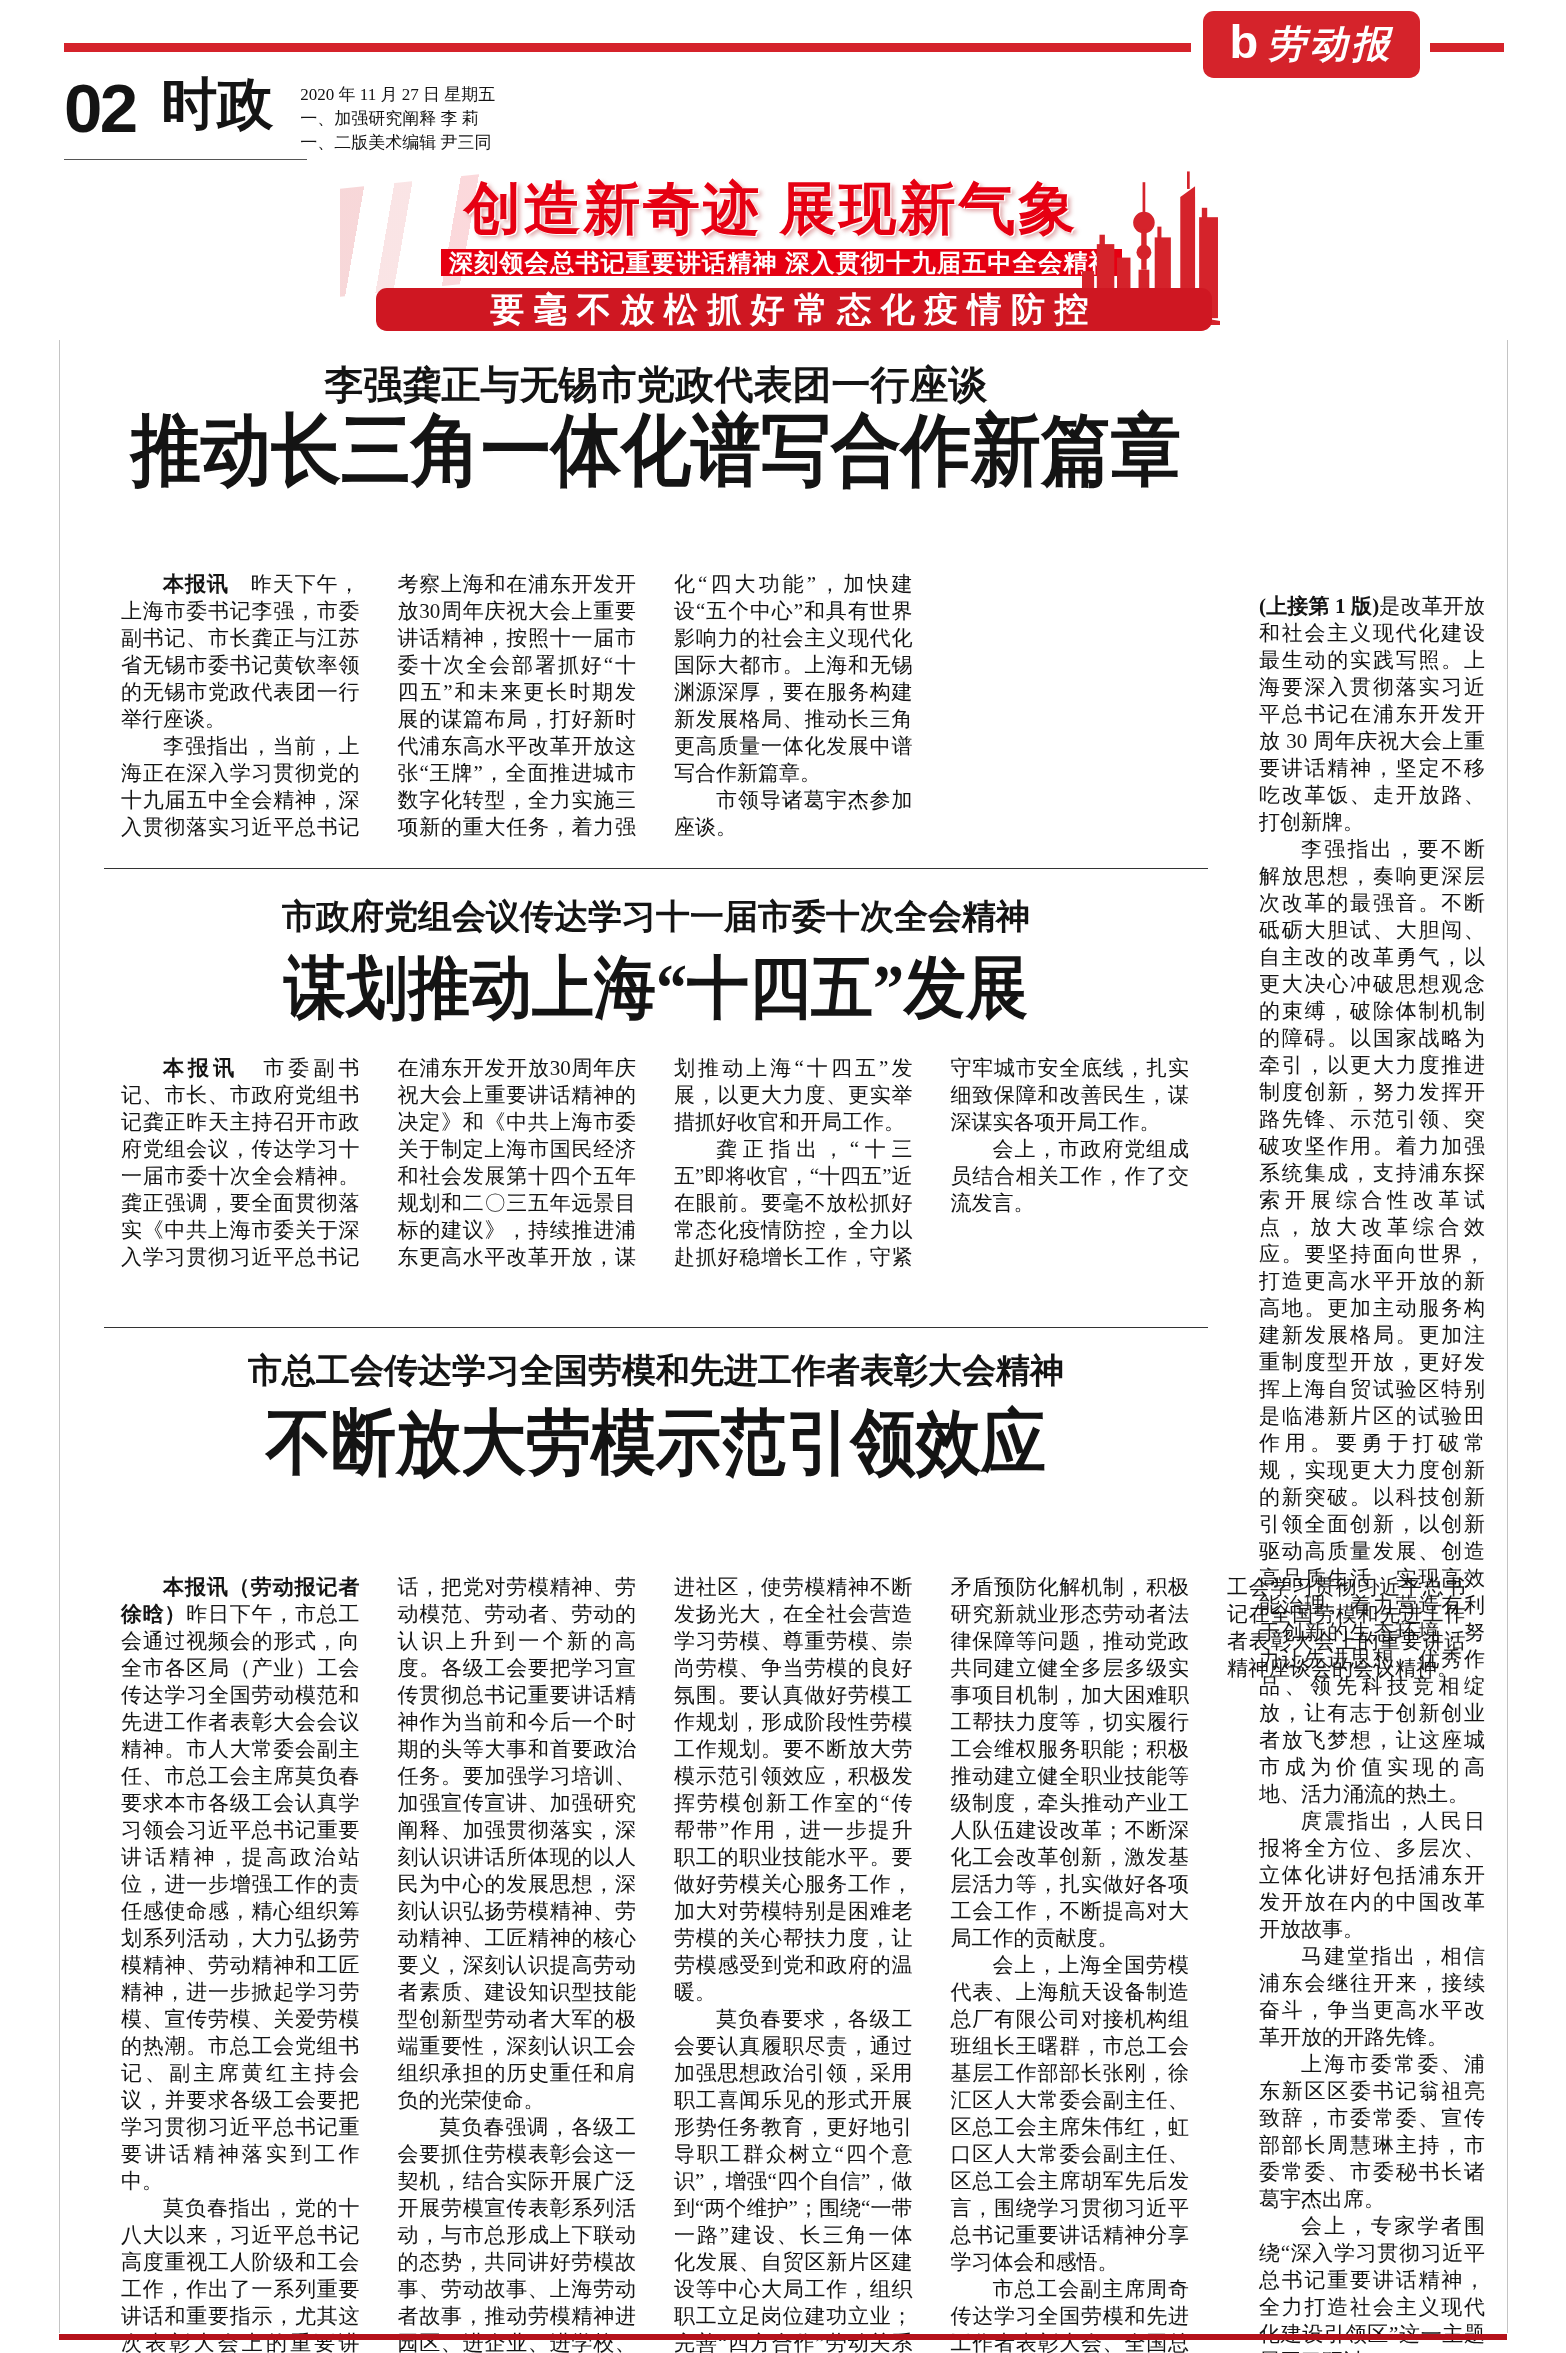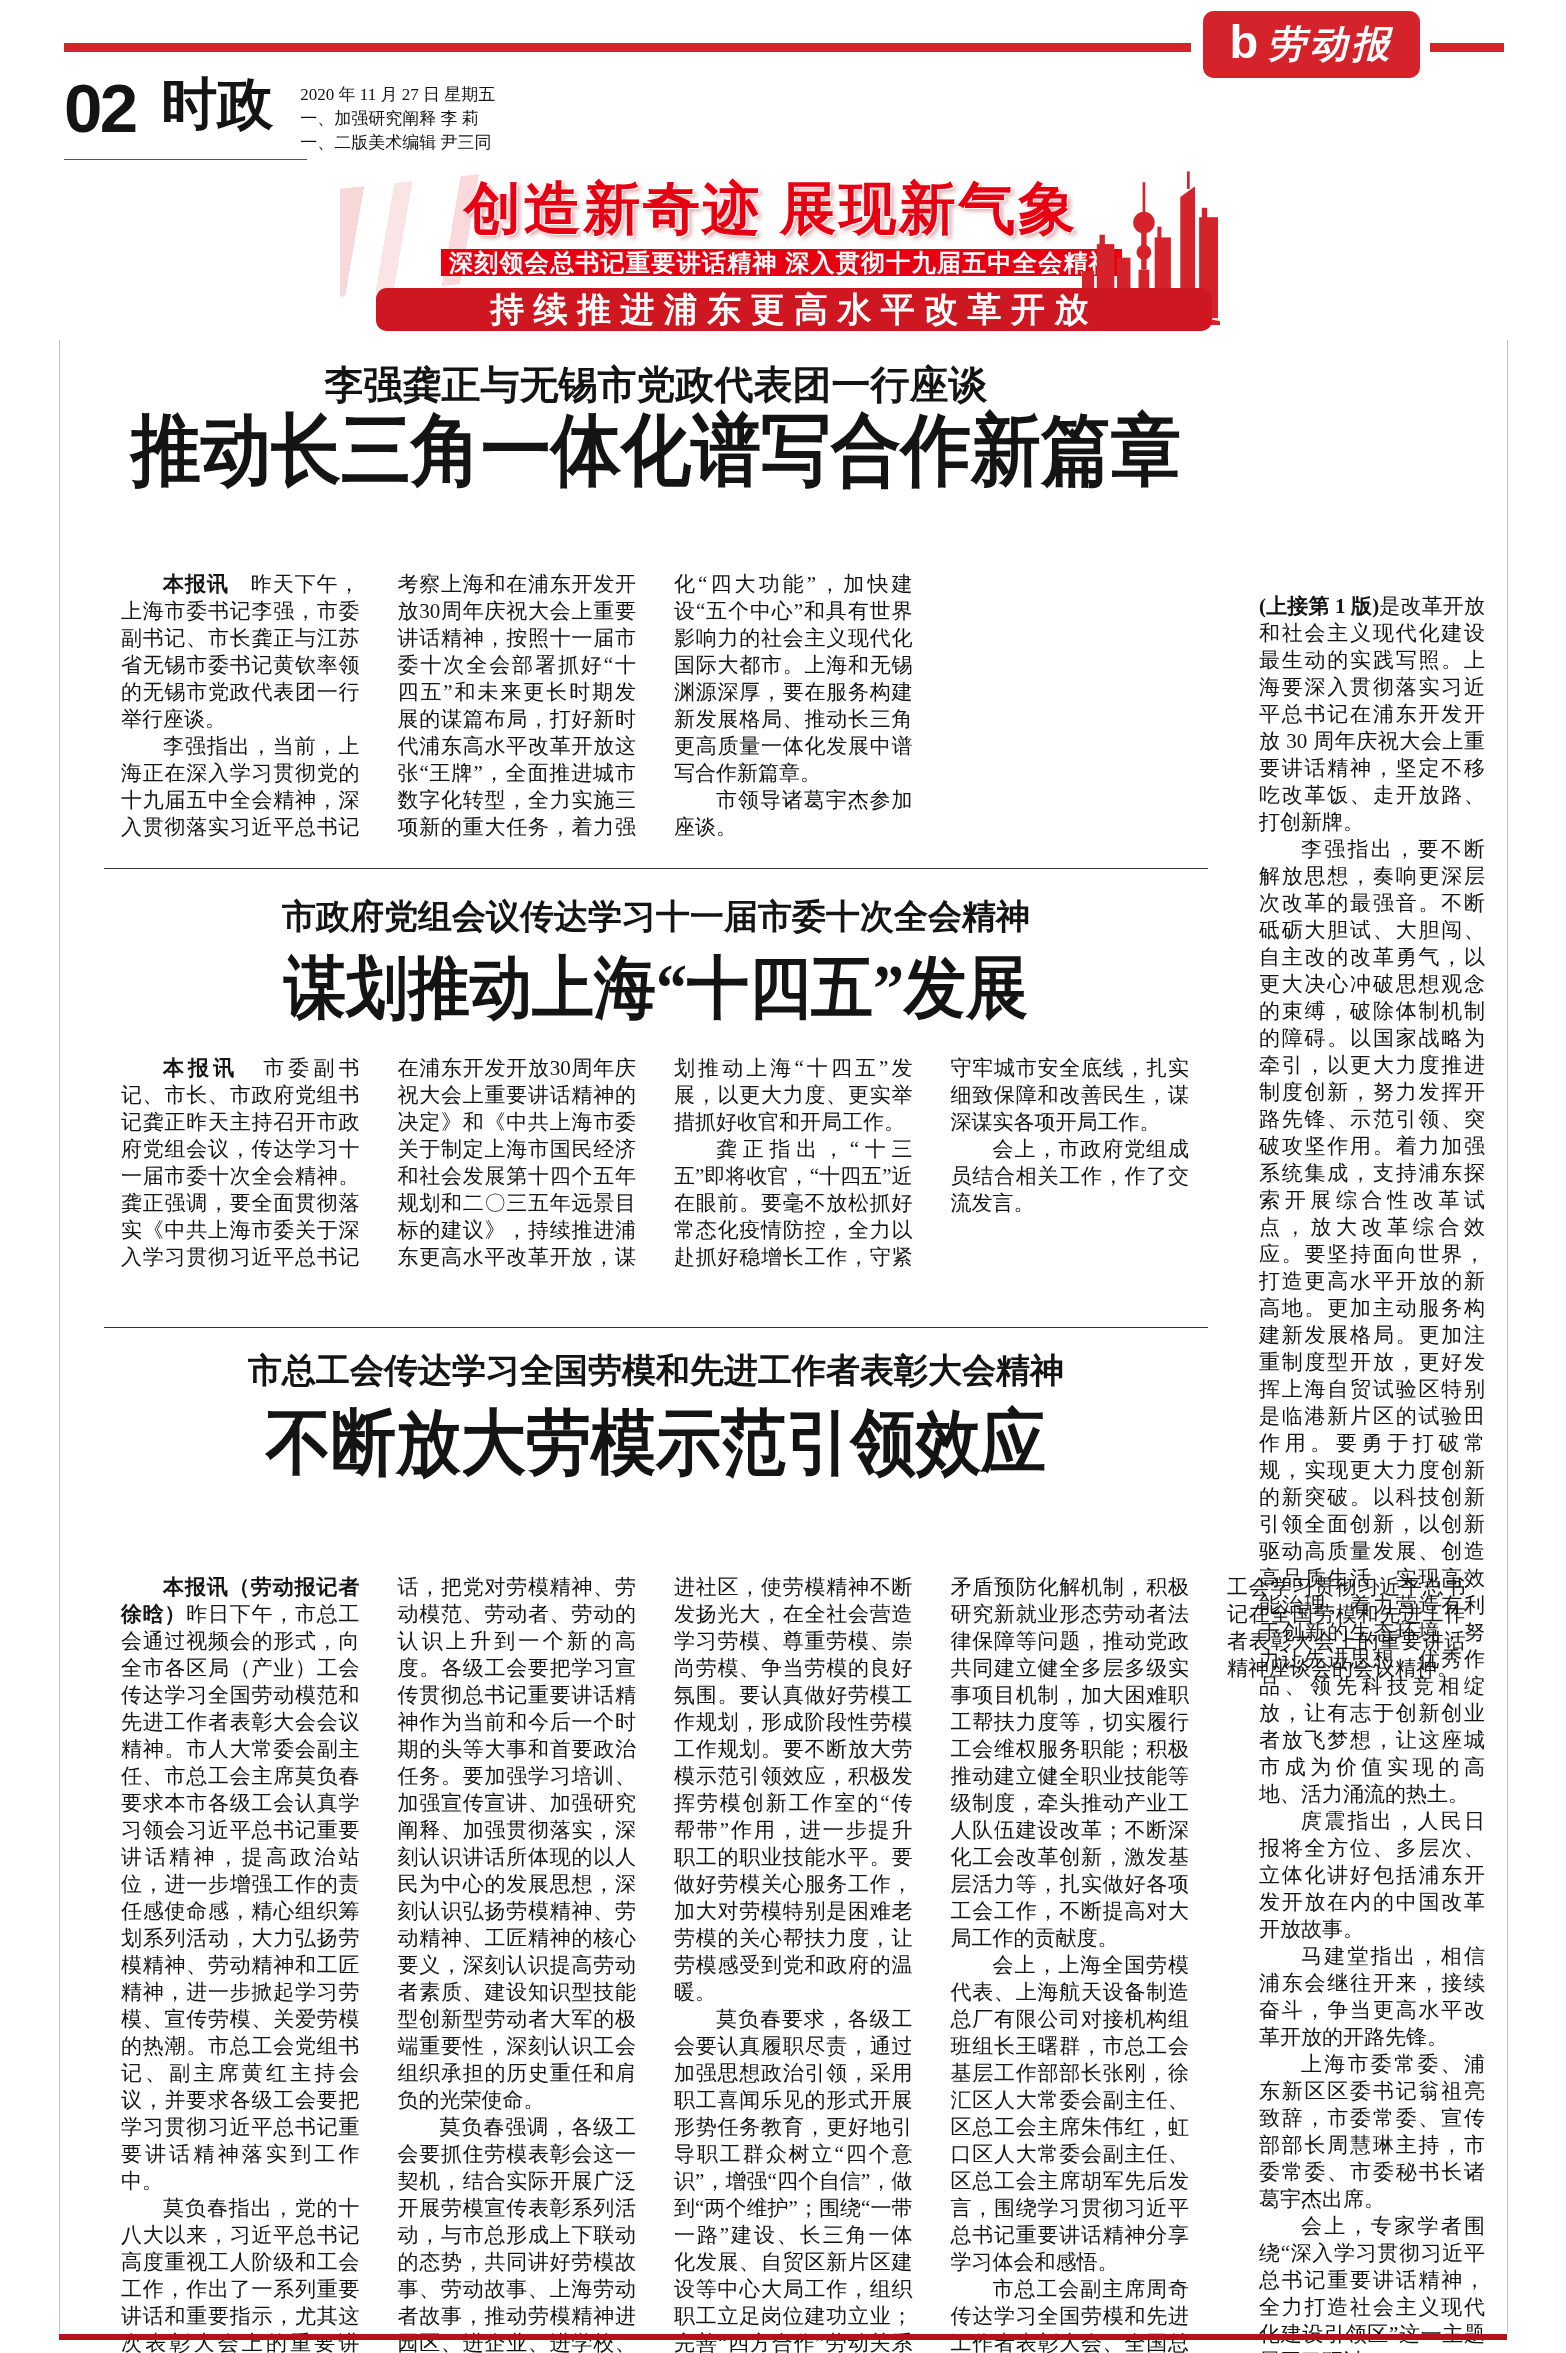--- a/index.html
+++ b/index.html
@@ -142,21 +142,21 @@
         <rect x="108" y="100" width="24" height="120"></rect>
         <rect x="112" y="84" width="6" height="18"></rect>
         <polygon points="146,220 146,40 168,24 168,220"></polygon>
         <rect x="156" y="2" width="4" height="26"></rect>
         <rect x="174" y="70" width="28" height="150"></rect>
         <rect x="178" y="56" width="8" height="16"></rect>
         <path d="M0 226 Q60 200 205 224 L205 230 L0 230 Z"></path>
       </g>
     </svg>
   </div>
-  <div class="main-banner">持续推进浦东更高水平改革开放</div>
+  <div class="main-banner">要毫不放松抓好常态化疫情防控</div>
 
   <div class="kicker a1-kicker">李强龚正与无锡市党政代表团一行座谈</div>
   <div class="headline a1-headline">推动长三角一体化谱写合作新篇章</div>
   <div class="body-cols a1-body">
     <p><span class="lead">本报讯</span>　<span>昨天下午，上海市委书记李强，市委副书记、市长龚正与江苏省无锡市委书记黄钦率领的无锡市党政代表团一行举行座谈。</span></p>
     <p>李强指出，当前，上海正在深入学习贯彻党的十九届五中全会精神，深入贯彻落实习近平总书记考察上海和在浦东开发开放30周年庆祝大会上重要讲话精神，按照十一届市委十次全会部署抓好“十四五”和未来更长时期发展的谋篇布局，打好新时代浦东高水平改革开放这张“王牌”，全面推进城市数字化转型，全力实施三项新的重大任务，着力强化“四大功能”，加快建设“五个中心”和具有世界影响力的社会主义现代化国际大都市。上海和无锡渊源深厚，要在服务构建新发展格局、推动长三角更高质量一体化发展中谱写合作新篇章。</p>
     <p>市领导诸葛宇杰参加座谈。</p>
   </div>
 
   <div class="art-rule" style="top:868px;"></div>

